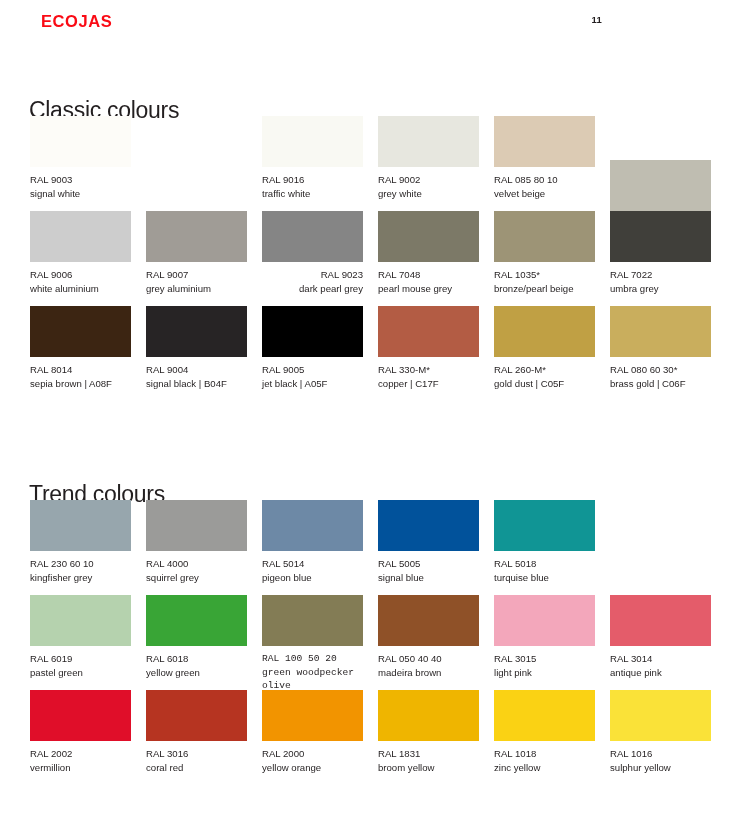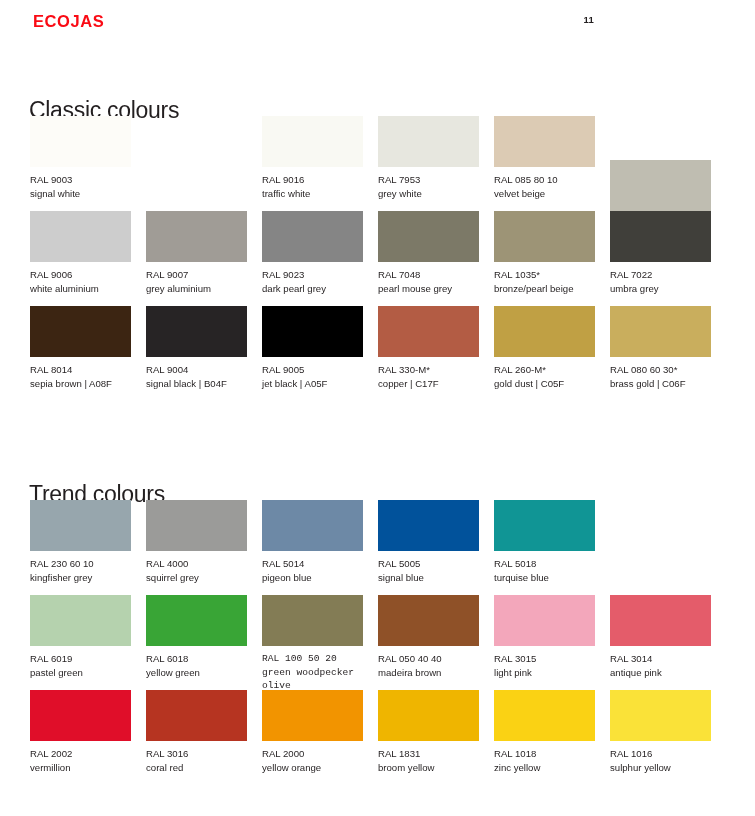--- a/index.html
+++ b/index.html
@@ -13,21 +13,21 @@
     height: 816px;
     position: relative;
     font-family: "Liberation Sans", "DejaVu Sans", sans-serif;
     color: #231f20;
     overflow: hidden;
   }
 
   
   .page-header {
     position: absolute;
-    left: 4px; top: 0;
+    left: 12px; top: 0;
     width: 616px;
     height: 44px;
   }
   .brand {
     position: absolute;
     left: 29px;
     top: 12px;
     font-size: 16.5px;
     font-weight: bold;
     letter-spacing: 0.6px;
@@ -115,21 +115,21 @@
           <div class="swatch-code">RAL 9003</div>
           <div class="swatch-name">signal white</div>
         </div>
         <div class="swatch-cell" style="left: 262px;">
           <div class="swatch-chip" style="background: rgb(249, 249, 243);"></div>
           <div class="swatch-code">RAL 9016</div>
           <div class="swatch-name">traffic white</div>
         </div>
         <div class="swatch-cell" style="left: 378px;">
           <div class="swatch-chip" style="background: rgb(231, 231, 223);"></div>
-          <div class="swatch-code">RAL 7953</div>
+          <div class="swatch-code">RAL 9002</div>
           <div class="swatch-name">grey white</div>
         </div>
         <div class="swatch-cell" style="left: 494px;">
           <div class="swatch-chip" style="background: rgb(220, 203, 180);"></div>
           <div class="swatch-code">RAL 085 80 10</div>
           <div class="swatch-name">velvet beige</div>
         </div>
         <div class="swatch-cell" style="left: 610px; margin-top: 44px;">
           <div class="swatch-chip" style="background: rgb(191, 189, 177);"></div>
           <div class="swatch-code">RAL 7044</div>
@@ -140,21 +140,21 @@
         <div class="swatch-cell" style="left: 30px;">
           <div class="swatch-chip" style="background: rgb(205, 205, 205);"></div>
           <div class="swatch-code">RAL 9006</div>
           <div class="swatch-name">white aluminium</div>
         </div>
         <div class="swatch-cell" style="left: 146px;">
           <div class="swatch-chip" style="background: rgb(160, 156, 150);"></div>
           <div class="swatch-code">RAL 9007</div>
           <div class="swatch-name">grey aluminium</div>
         </div>
-        <div class="swatch-cell" style="left: 262px;">
+        <div class="swatch-cell" style="left: 262px; text-align: right;">
           <div class="swatch-chip" style="background: rgb(133, 133, 133);"></div>
           <div class="swatch-code">RAL 9023</div>
           <div class="swatch-name">dark pearl grey</div>
         </div>
         <div class="swatch-cell" style="left: 378px;">
           <div class="swatch-chip" style="background: rgb(124, 121, 103);"></div>
           <div class="swatch-code">RAL 7048</div>
           <div class="swatch-name">pearl mouse grey</div>
         </div>
         <div class="swatch-cell" style="left: 494px;">

